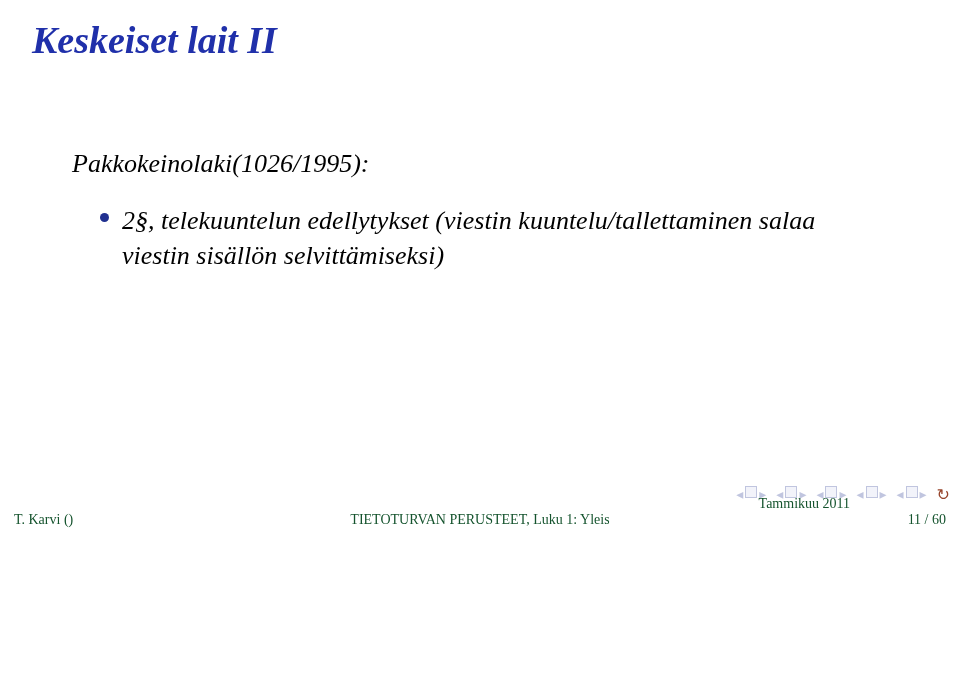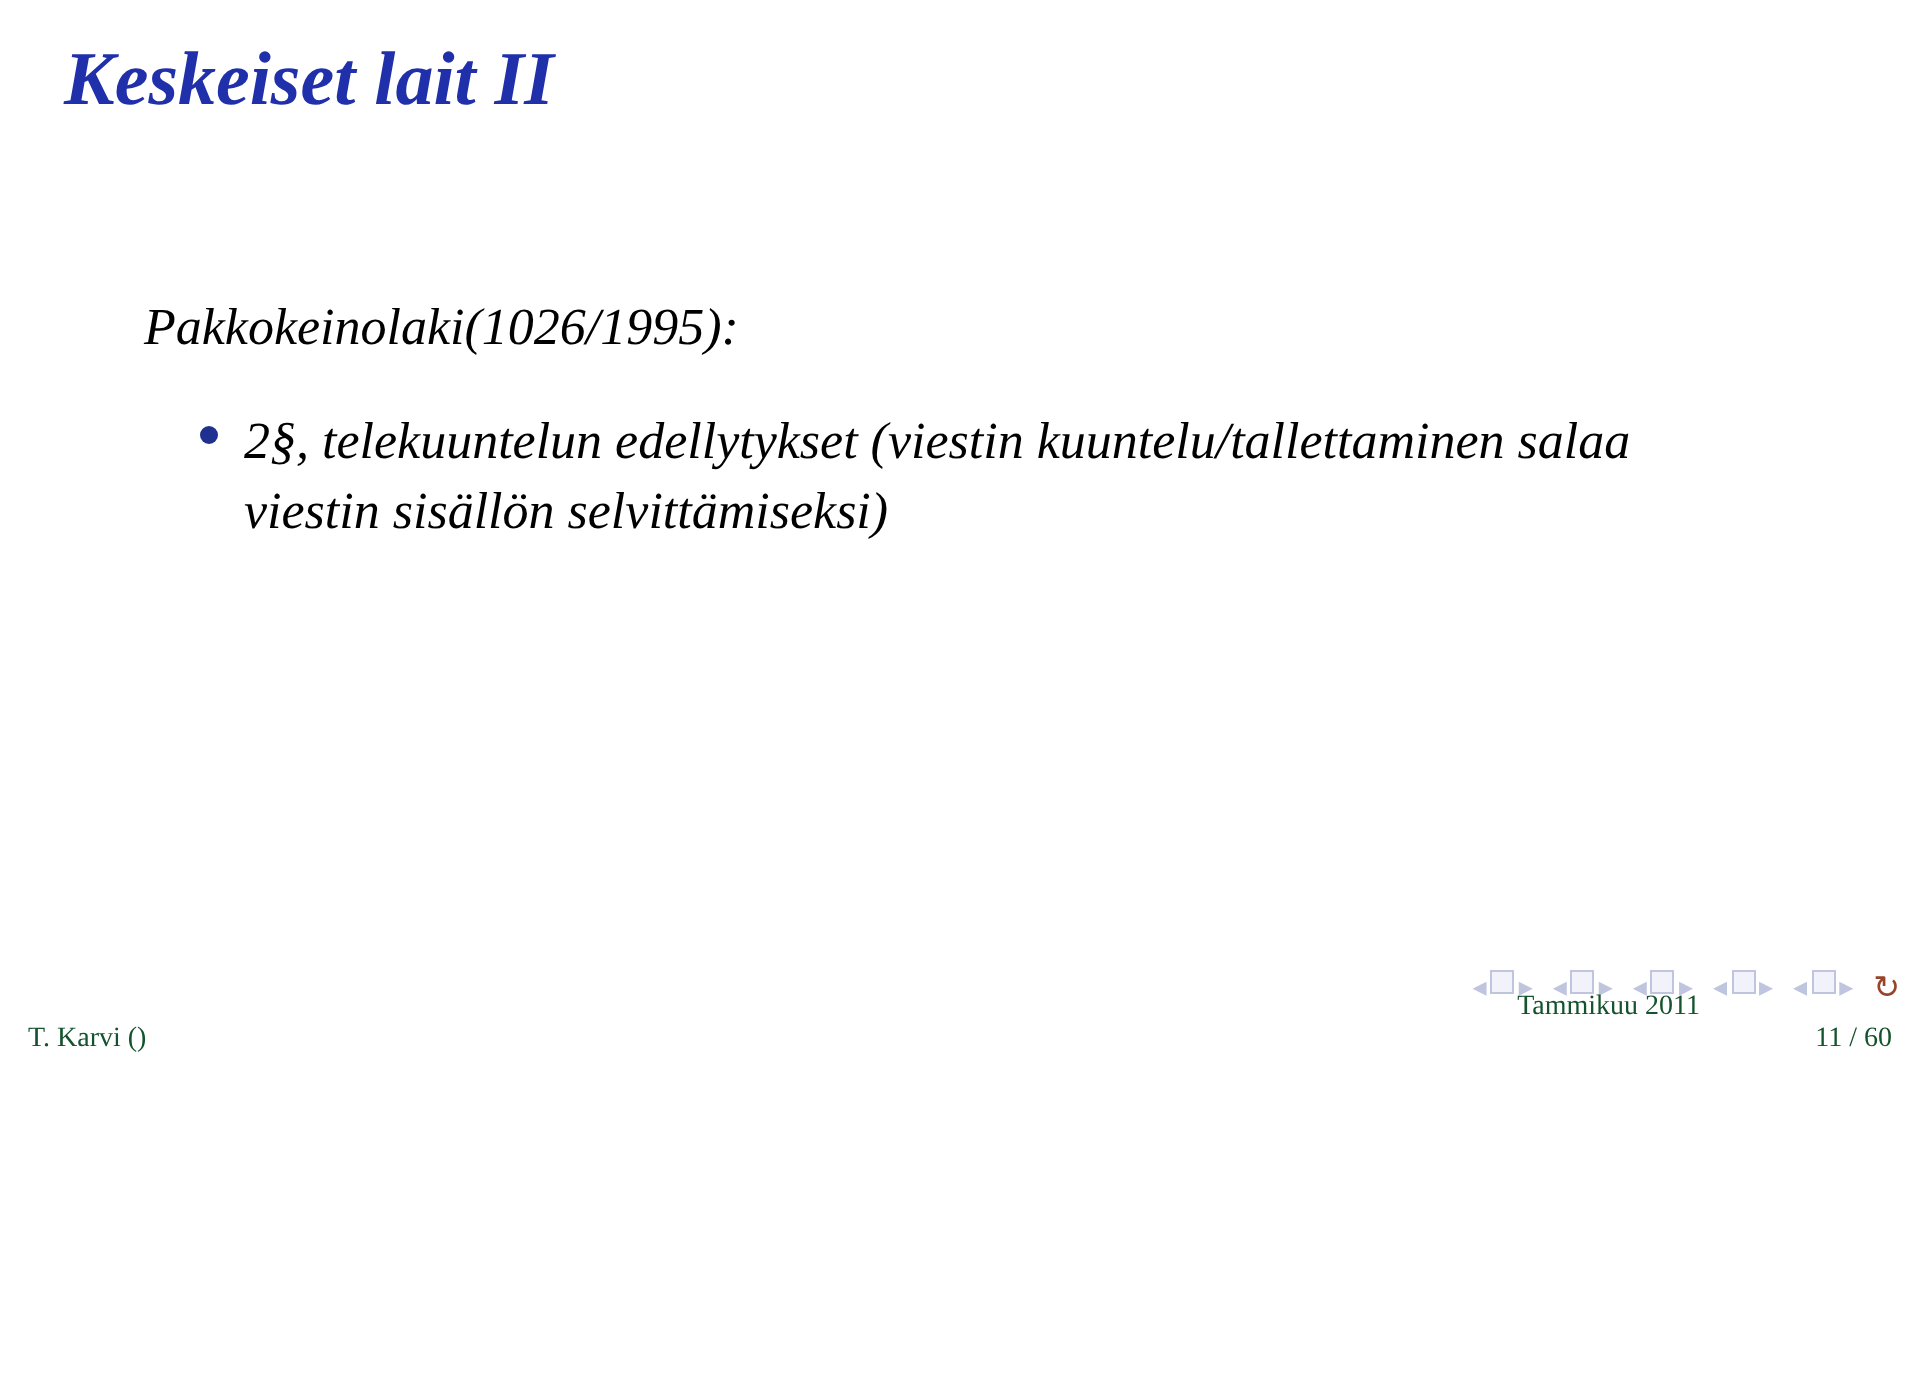--- a/index.html
+++ b/index.html
@@ -167,17 +167,18 @@
     <span class="nav-group">
       <span class="nav-arrow">◂</span>
       <span class="nav-box"></span>
       <span class="nav-arrow">▸</span>
     </span>
     <span class="nav-loop">↻</span>
   </div>
 
   <div class="footer">
     <span class="author">T. Karvi ()</span>
+    <span class="course">TIETOTURVAN PERUSTEET, Luku 1: Yleis</span>
     <span class="date">Tammikuu 2011</span>
     <span class="pageno">11 / 60</span>
   </div>
 
 </div>
 
 </body></html>

